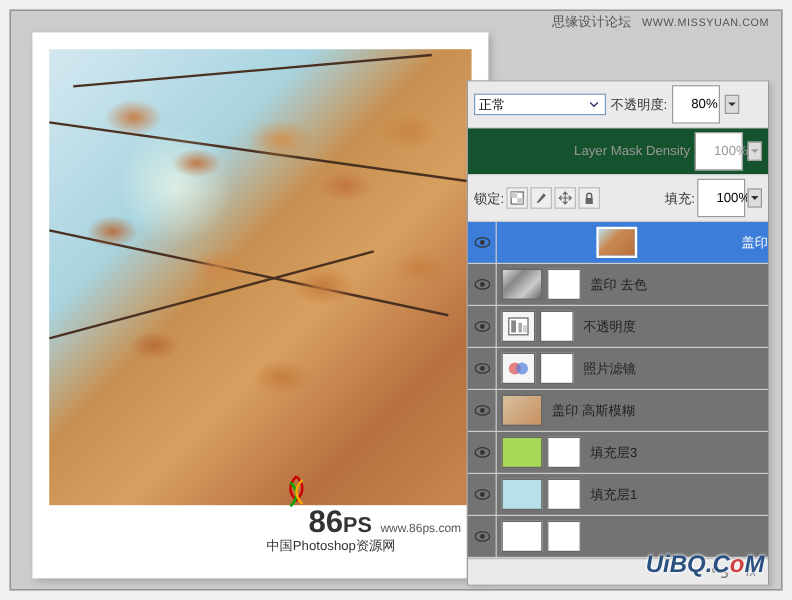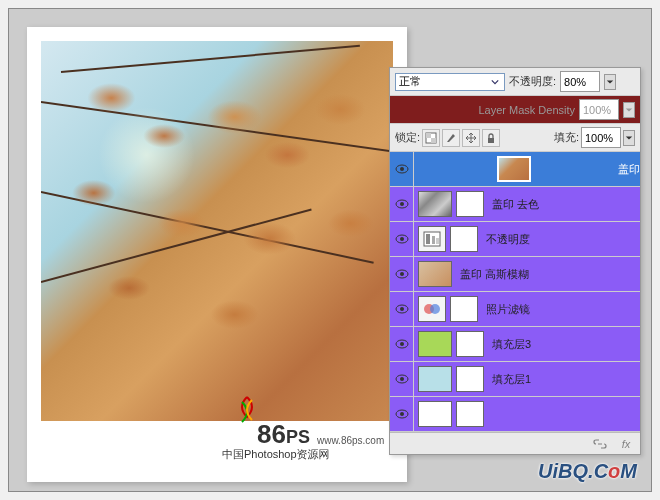--- a/index.html
+++ b/index.html
@@ -78,54 +78,54 @@
   border: 1px solid #999;
   box-shadow: 2px 2px 4px rgba(0,0,0,0.15);
 }
 .panel-row {
   display: flex; align-items: center;
   border-bottom: 1px solid #ccc;
   background: #eaeaea;
   padding: 3px 5px;
   gap: 4px;
 }
-.panel-row.sub { background: #7f1d1d; }
+.panel-row.sub { background: #14532d; }
 .blend-select {
   display: flex; align-items: center;
   background: #fff; border: 1px solid #7a9ac0;
   height: 18px; width: 110px; padding: 0 3px;
   justify-content: space-between;
 }
 .dropdown-arrow {
   width: 12px; height: 12px; display: flex; align-items: center; justify-content: center;
 }
 .dropdown-arrow svg { width: 8px; height: 8px; }
 .label { color: #333; }
 .pct-field {
   display: flex; align-items: center; background: #fff;
-  border: 1px solid #999; height: 21px; padding: 0 3px; width: 40px;
+  border: 1px solid #999; height: 32px; padding: 0 15px; width: 40px;
 }
 .slider-btn {
   width: 12px; height: 16px; border: 1px solid #999; background: #ddd;
   display: flex; align-items: center; justify-content: center;
 }
 .lock-row { gap: 2px; }
 .lock-icon-btn {
   width: 18px; height: 18px; border: 1px solid #bbb;
   display: flex; align-items: center; justify-content: center; background: #eee;
 }
 .lock-icon-btn svg { width: 12px; height: 12px; }
 .disabled { color: #999; }
 
 .layers-list { max-height: 380px; overflow: hidden; }
 .layer-item {
   display: flex; align-items: center;
   border-bottom: 1px solid #ccc;
   height: 35px;
-  background: #8b5cf6;
+  background: #737373;
 }
 .layer-item.selected { background: #3b7dd8; color: #fff; justify-content: space-between; }
 .layer-item.selected .layer-name { color: #fff; }
 .vis-cell {
   width: 24px; height: 35px; border-right: 1px solid #ccc;
   display: flex; align-items: center; justify-content: center;
 }
 .vis-cell svg { width: 14px; height: 10px; }
 .thumb {
   width: 34px; height: 26px; margin: 0 4px;
@@ -169,20 +169,24 @@
   text-shadow: 0 0 2px #fff, 0 0 3px #fff;
   margin-top: 24px;
 }
 .bottom-watermark .o { color: #d04040; }
 </style>
 </head>
 <body>
 
 <div class="canvas-area">
 
+  <div class="top-header">
+    <span class="forum">思缘设计论坛</span>
+    <span class="site">WWW.MISSYUAN.COM</span>
+  </div>
 
   <div class="photo-frame">
     <div class="photo">
       <div class="branch b1"></div>
       <div class="branch b2"></div>
       <div class="branch b3"></div>
       <div class="branch b4"></div>
       <div class="leaves"></div>
     </div>
     <div class="wm-swirl">
@@ -309,46 +313,46 @@
           <div class="mask-thumb"></div>
           <span class="layer-name">不透明度</span>
         </div>
         <div class="layer-item">
           <div class="vis-cell">
             <svg viewBox="0 0 14 10">
               <ellipse cx="7" cy="5" rx="6" ry="4" fill="none" stroke="#333" stroke-width="1"></ellipse>
               <circle cx="7" cy="5" r="2" fill="#333"></circle>
             </svg>
           </div>
-          <div class="thumb t-blur"></div>
-          <span class="layer-name">盖印 高斯模糊</span>
-        </div>
-        <div class="layer-item">
-          <div class="vis-cell">
-            <svg viewBox="0 0 14 10">
-              <ellipse cx="7" cy="5" rx="6" ry="4" fill="none" stroke="#333" stroke-width="1"></ellipse>
-              <circle cx="7" cy="5" r="2" fill="#333"></circle>
-            </svg>
-          </div>
           <div class="adj-icon">
             <svg width="20" height="18" viewBox="0 0 20 18">
               <circle cx="7" cy="9" r="5" fill="#e05050" opacity="0.7"></circle>
               <circle cx="13" cy="9" r="5" fill="#5080e0" opacity="0.7"></circle>
             </svg>
           </div>
           <div class="mask-thumb"></div>
           <span class="layer-name">照片滤镜</span>
         </div>
         <div class="layer-item">
           <div class="vis-cell">
             <svg viewBox="0 0 14 10">
               <ellipse cx="7" cy="5" rx="6" ry="4" fill="none" stroke="#333" stroke-width="1"></ellipse>
               <circle cx="7" cy="5" r="2" fill="#333"></circle>
             </svg>
           </div>
+          <div class="thumb t-blur"></div>
+          <span class="layer-name">盖印 高斯模糊</span>
+        </div>
+        <div class="layer-item">
+          <div class="vis-cell">
+            <svg viewBox="0 0 14 10">
+              <ellipse cx="7" cy="5" rx="6" ry="4" fill="none" stroke="#333" stroke-width="1"></ellipse>
+              <circle cx="7" cy="5" r="2" fill="#333"></circle>
+            </svg>
+          </div>
           <div class="thumb t-green"></div>
           <div class="mask-thumb"></div>
           <span class="layer-name">填充层3</span>
         </div>
         <div class="layer-item">
           <div class="vis-cell">
             <svg viewBox="0 0 14 10">
               <ellipse cx="7" cy="5" rx="6" ry="4" fill="none" stroke="#333" stroke-width="1"></ellipse>
               <circle cx="7" cy="5" r="2" fill="#333"></circle>
             </svg>

